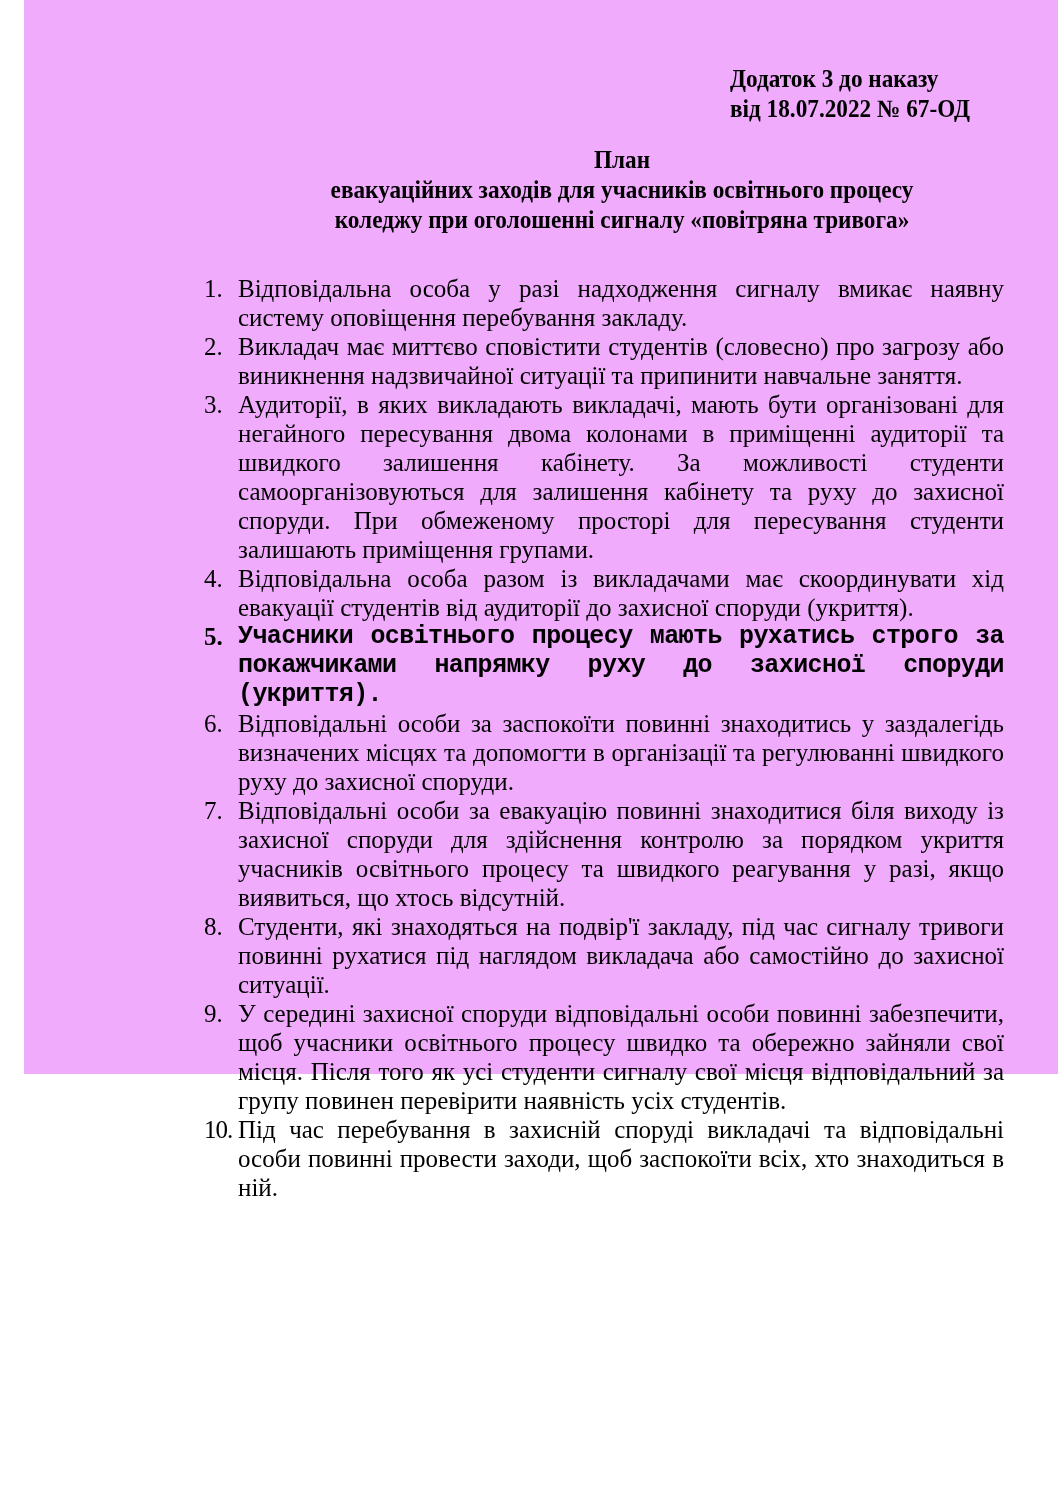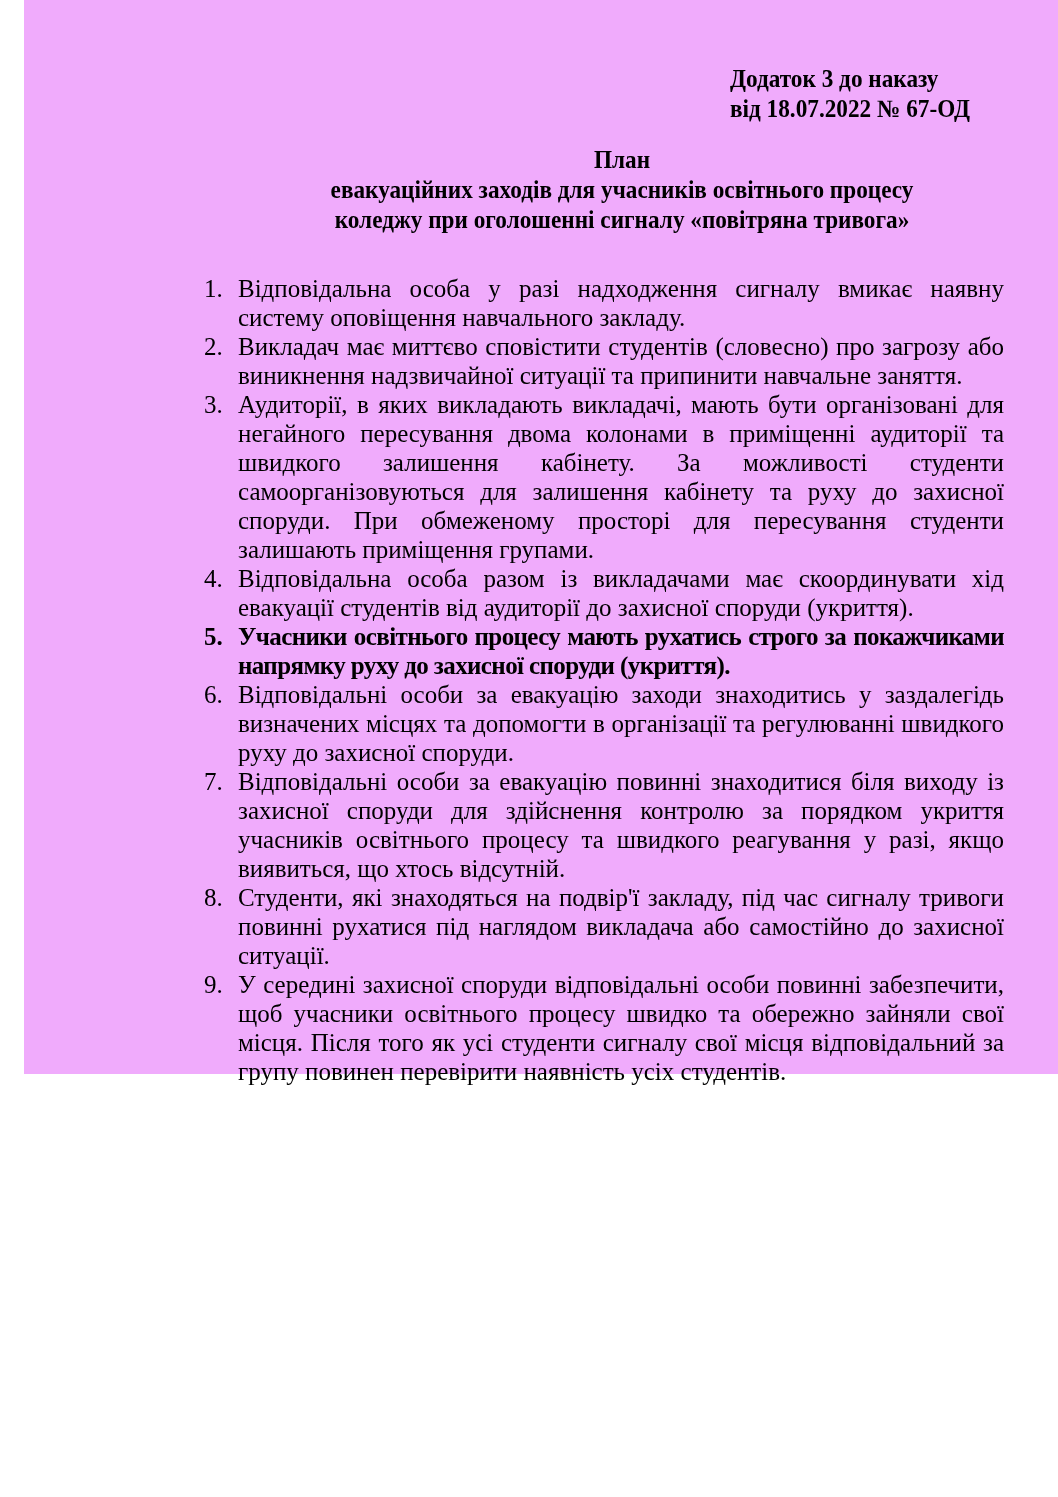--- a/index.html
+++ b/index.html
@@ -75,20 +75,21 @@
     }
     .item .txt {
       display: block;
       text-align: justify;
     }
     .item.bold {
       font-weight: bold;
     }
     .item.bold .txt {
       letter-spacing: -0.6px;
+      font-family: Liberation Mono, monospace;
     }
     .item.ten .num {
       letter-spacing: -1px;
     }
   </style>
 </head>
 <body>
 
 <div class="page">
 
@@ -99,49 +100,53 @@
 
   <div class="title-block">
     <span class="tline">План</span>
     <span class="tline">евакуаційних заходів для учасників освітнього процесу</span>
     <span class="tline">коледжу при оголошенні сигналу «повітряна тривога»</span>
   </div>
 
   <ol class="list">
     <li class="item">
       <span class="num">1.</span>
-      <span class="txt">Відповідальна особа у разі надходження сигналу вмикає наявну систему оповіщення навчального закладу.</span>
+      <span class="txt">Відповідальна особа у разі надходження сигналу вмикає наявну систему оповіщення перебування закладу.</span>
     </li>
     <li class="item">
       <span class="num">2.</span>
       <span class="txt">Викладач має миттєво сповістити студентів (словесно) про загрозу або виникнення надзвичайної ситуації та припинити навчальне заняття.</span>
     </li>
     <li class="item">
       <span class="num">3.</span>
       <span class="txt">Аудиторії, в яких викладають викладачі, мають бути організовані для негайного пересування двома колонами в приміщенні аудиторії та швидкого залишення кабінету. За можливості студенти самоорганізовуються для залишення кабінету та руху до захисної споруди. При обмеженому просторі для пересування студенти залишають приміщення групами.</span>
     </li>
     <li class="item">
       <span class="num">4.</span>
       <span class="txt">Відповідальна особа разом із викладачами має скоординувати хід евакуації студентів від аудиторії до захисної споруди (укриття).</span>
     </li>
     <li class="item bold">
       <span class="num">5.</span>
       <span class="txt">Учасники освітнього процесу мають рухатись строго за покажчиками напрямку руху до захисної споруди (укриття).</span>
     </li>
     <li class="item">
       <span class="num">6.</span>
-      <span class="txt">Відповідальні особи за евакуацію заходи знаходитись у заздалегідь визначених місцях та допомогти в організації та регулюванні швидкого руху до захисної споруди.</span>
+      <span class="txt">Відповідальні особи за заспокоїти повинні знаходитись у заздалегідь визначених місцях та допомогти в організації та регулюванні швидкого руху до захисної споруди.</span>
     </li>
     <li class="item">
       <span class="num">7.</span>
       <span class="txt">Відповідальні особи за евакуацію повинні знаходитися біля виходу із захисної споруди для здійснення контролю за порядком укриття учасників освітнього процесу та швидкого реагування у разі, якщо виявиться, що хтось відсутній.</span>
     </li>
     <li class="item">
       <span class="num">8.</span>
       <span class="txt">Студенти, які знаходяться на подвір'ї закладу, під час сигналу тривоги повинні рухатися під наглядом викладача або самостійно до захисної ситуації.</span>
     </li>
     <li class="item">
       <span class="num">9.</span>
       <span class="txt">У середині захисної споруди відповідальні особи повинні забезпечити, щоб учасники освітнього процесу швидко та обережно зайняли свої місця. Після того як усі студенти сигналу свої місця відповідальний за групу повинен перевірити наявність усіх студентів.</span>
     </li>
+    <li class="item ten">
+      <span class="num">10.</span>
+      <span class="txt">Під час перебування в захисній споруді викладачі та відповідальні особи повинні провести заходи, щоб заспокоїти всіх, хто знаходиться в ній.</span>
+    </li>
   </ol>
 
 </div>
 
 </body></html>

